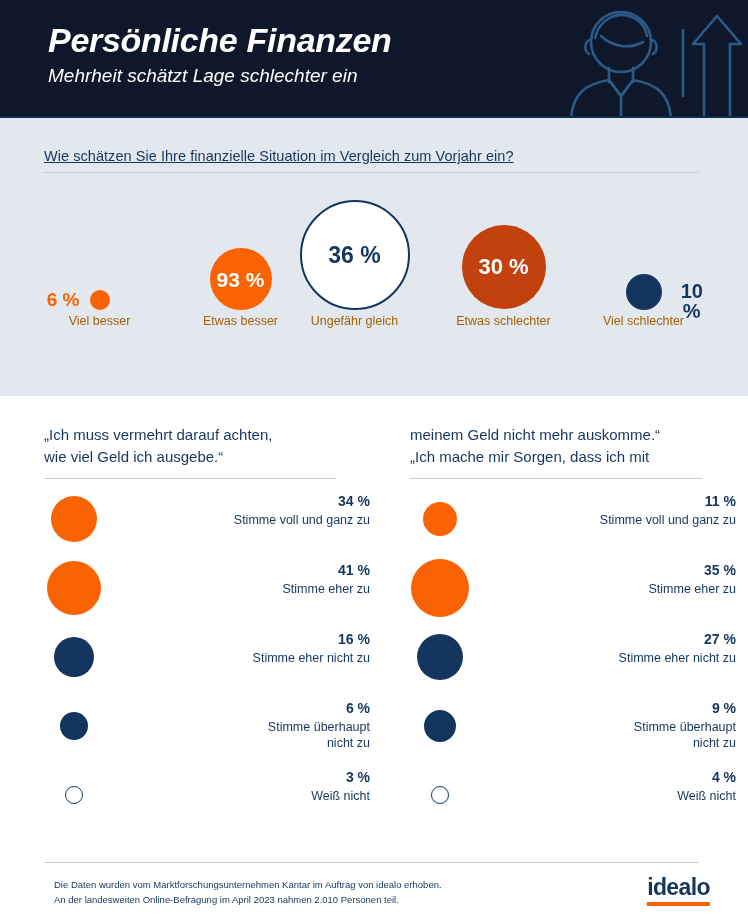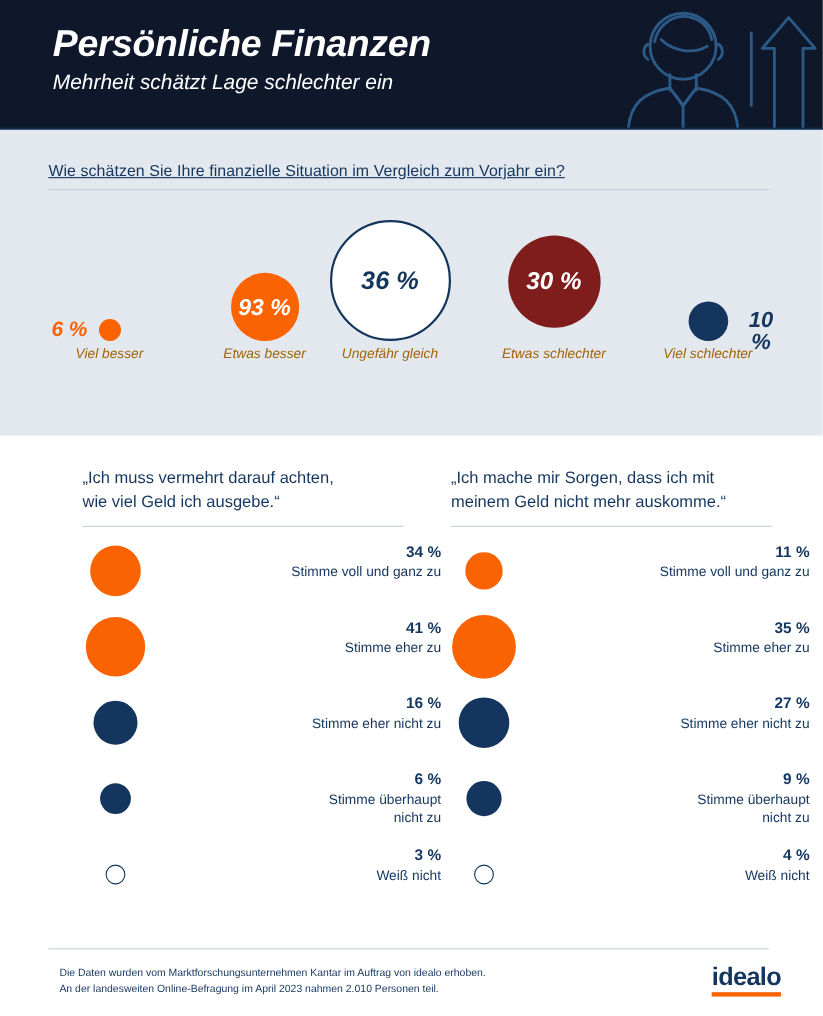--- a/index.html
+++ b/index.html
@@ -44,41 +44,41 @@
   }
   .question-rule{
     position:absolute;left:44px;top:172px;width:655px;height:1px;background:#C3CCD7;
   }
 
   
   .bubbles{
     position:absolute;left:0;top:185px;width:748px;height:160px;
   }
   .bub{
-    position:absolute;width:141px;text-align:center;font-style:italic;
+    position:absolute;width:141px;text-align:center;
   }
   .bub-stage{
     position:relative;height:125px;width:141px;
   }
   .circ{
     position:absolute;border-radius:50%;
     display:flex;align-items:center;justify-content:center;
     font-weight:bold;line-height:1;
   }
   .bub-label{
     font-size:12.5px;color:#a16207;margin-top:4px;white-space:nowrap;
   }
   
   .side-pct{
     position:absolute;font-size:19px;font-weight:bold;line-height:1;
   }
 
   
   .col{position:absolute;top:424px;width:330px;}
-  .col-left{left:44px;margin-left:31px;}
+  .col-left{left:44px;}
   .col-right{left:410px;}
   .col-title{
     font-size:15px;color:#14365E;line-height:1.45;font-weight:400;
     min-height:44px;
   }
   .col-rule{width:292px;height:1px;background:#C7D0DA;margin-top:10px;}
 
   .rows{position:relative;margin-top:14px;}
   .row{
     position:relative;height:69px;text-align:right;
@@ -166,21 +166,21 @@
       <div class="bub" style="left: 284px;">
         <div class="bub-stage">
           <div class="circ" style="width: 110px; height: 110px; left: 15.5px; top: 15px; background: rgb(255, 255, 255); border: 2px solid rgb(20, 54, 94); box-sizing: border-box;">
             <span style="color: rgb(20, 54, 94); font-size: 23px;">36 %</span>
           </div>
         </div>
         <div class="bub-label">Ungefähr gleich</div>
       </div>
       <div class="bub" style="left: 433px;">
         <div class="bub-stage">
-          <div class="circ" style="width: 84px; height: 84px; left: 28.5px; top: 29px; background: #7f1d1d;">
+          <div class="circ" style="width: 84px; height: 84px; left: 28.5px; top: 40px; background: #c2410c;">
             <span style="color: rgb(255, 255, 255); font-size: 22px;">30 %</span>
           </div>
         </div>
         <div class="bub-label">Etwas schlechter</div>
       </div>
       <div class="bub" style="left: 573px;">
         <div class="bub-stage">
           <div class="circ" style="width: 36px; height: 36px; left: 52.5px; top: 89px; background: rgb(20, 54, 94);"></div>
           <div class="side-pct" style="color: rgb(20, 54, 94); font-size: 20px; top: 96px; left: 96.5px;">10 %</div>
         </div>
@@ -248,22 +248,22 @@
             <div class="row-pct">3 %</div>
             <div class="row-lbl">
               <div>Weiß nicht</div>
             </div>
           </div>
         </div>
       </div>
     </div>
   <div class="col col-right" id="col-1">
       <div class="col-title">
+        <div>meinem Geld nicht mehr auskomme.“</div>
         <div>„Ich mache mir Sorgen, dass ich mit</div>
-        <div>meinem Geld nicht mehr auskomme.“</div>
       </div>
       <div class="col-rule"></div>
       <div class="rows">
         <div class="row">
           <div class="row-circle-wrap">
             <div class="row-circle" style="width: 34px; height: 34px; left: 13px; top: 9px; background: rgb(249, 99, 2);"></div>
           </div>
           <div class="row-text">
             <div class="row-pct">11 %</div>
             <div class="row-lbl">

